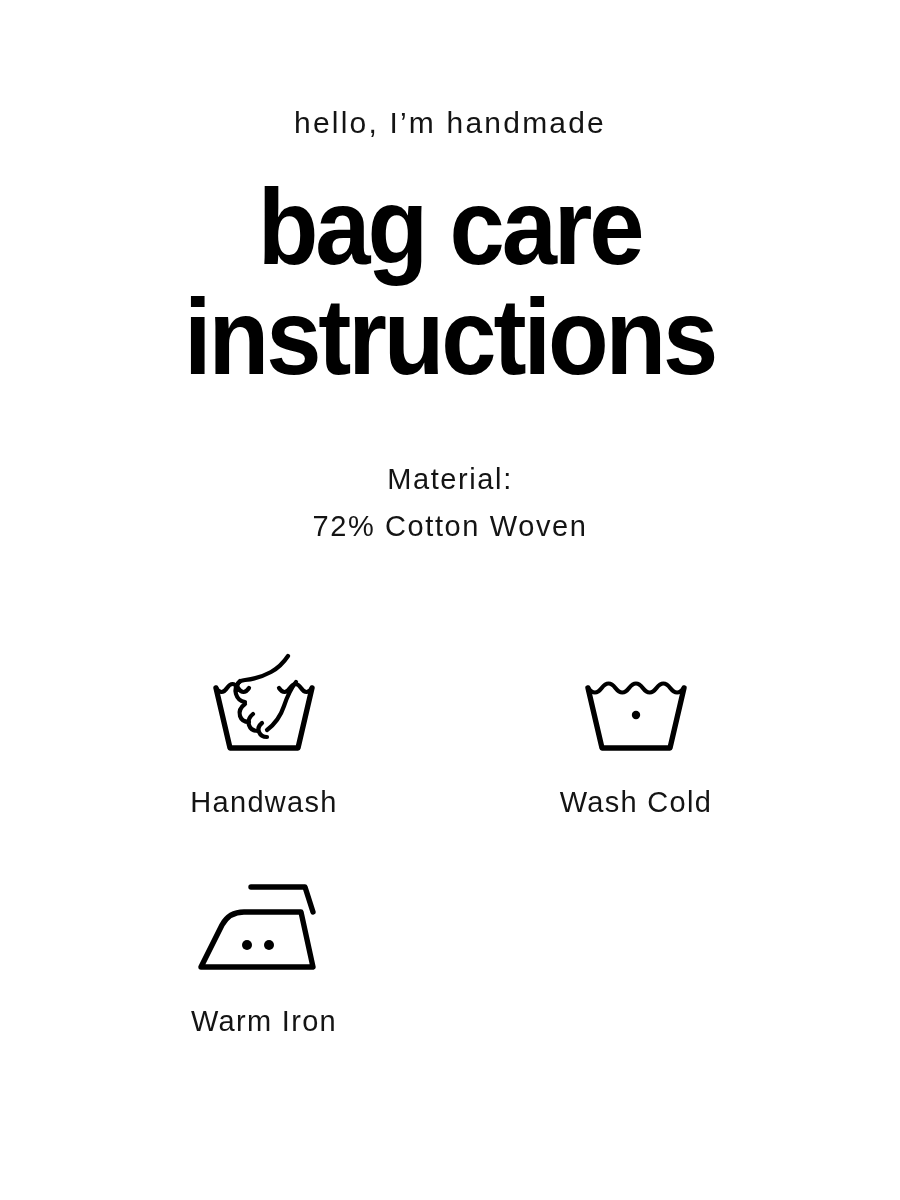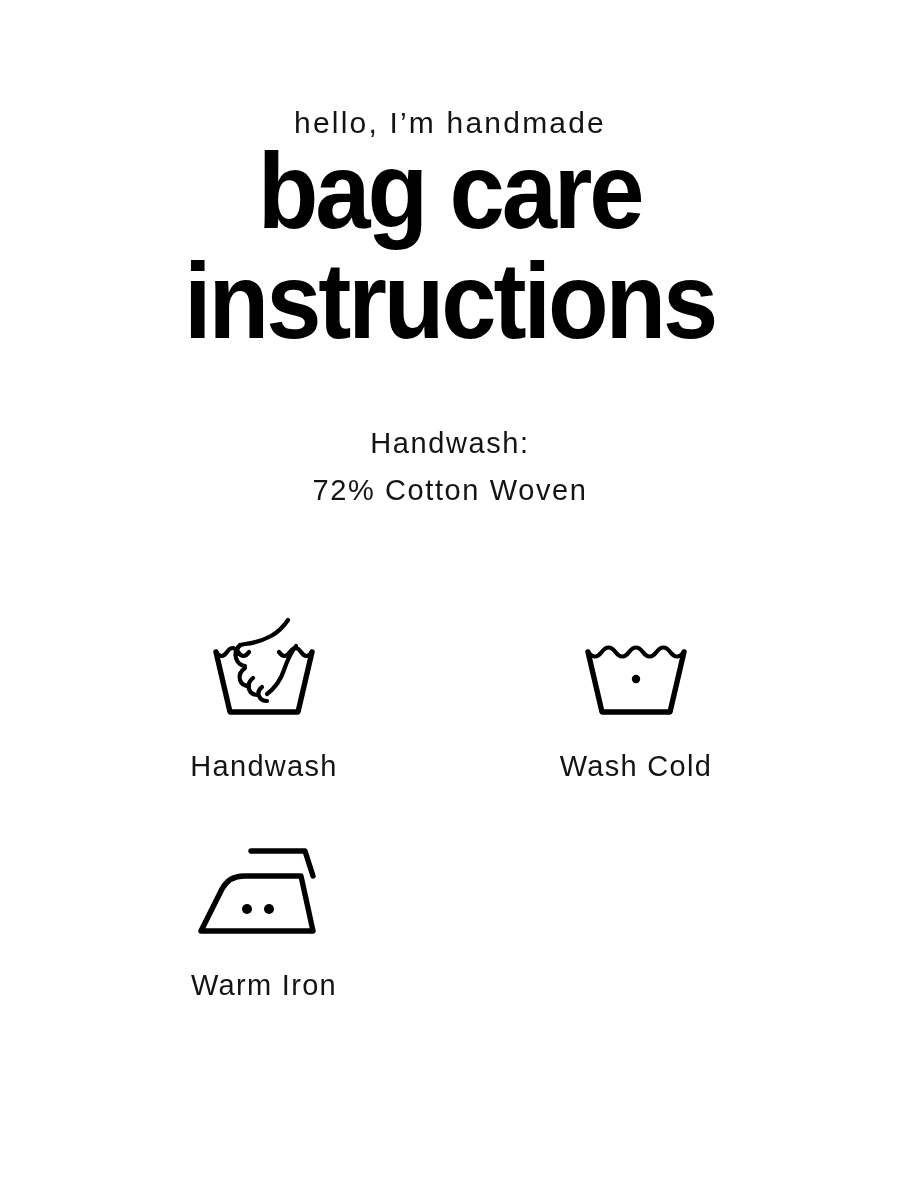--- a/index.html
+++ b/index.html
@@ -30,20 +30,21 @@
     margin-top: 108px;
     font-size: 30px;
     font-weight: 400;
     letter-spacing: 2.2px;
     line-height: 1;
     color: #141414;
     text-align: center;
   }
 
   .title {
+    margin-top: 36px;
     text-align: center;
     font-weight: 700;
     letter-spacing: -3.4px;
     line-height: 0.98;
     color: #000000;
     font-stretch: condensed;
   }
   .title-line {
     display: block;
     white-space: nowrap;
@@ -135,21 +136,21 @@
 <div class="card">
 
   <div class="tagline">hello, I’m handmade</div>
 
   <div class="title">
     <span class="title-line title-line-1">bag care</span>
     <span class="title-line title-line-2">instructions</span>
   </div>
 
   <div class="material">
-    <span class="material-line">Handwash:</span>
+    <span class="material-line">Material:</span>
     <span class="material-line">72% Cotton Woven</span>
   </div>
 
   <div class="icon-grid">
 
     <div class="icon-cell">
       <div class="icon-art">
         <svg class="sym" width="130" height="118" viewBox="0 0 130 118" aria-hidden="true">
 
           <path class="thick" d="M17 44 L31 104 L99 104 L113 44"></path>

